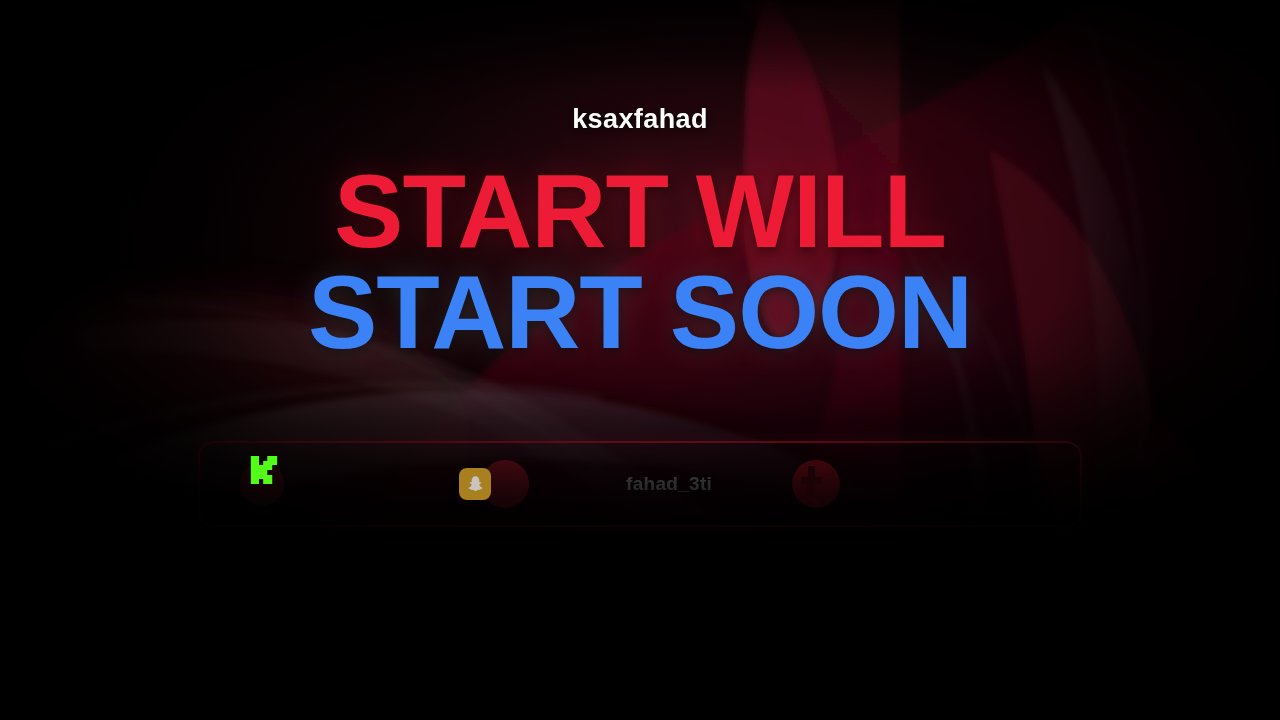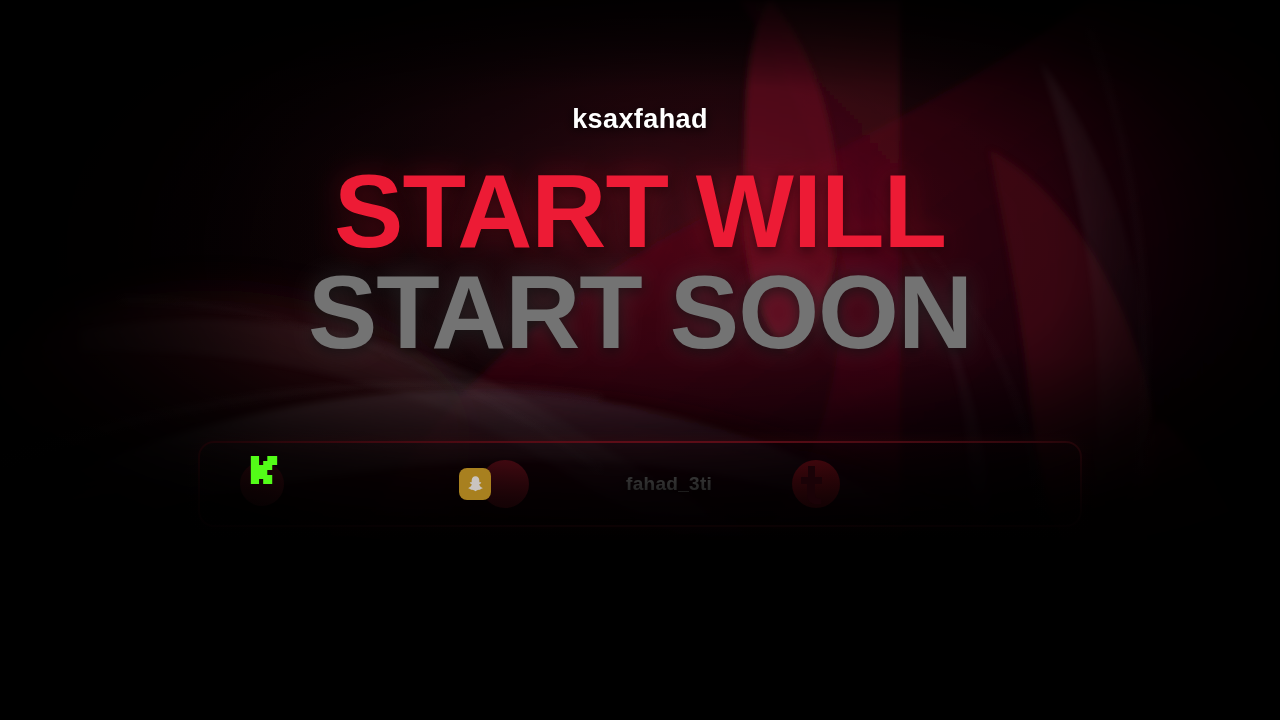--- a/index.html
+++ b/index.html
@@ -54,21 +54,21 @@
     font-size:104px;
     font-weight:800;
     letter-spacing:-1px;
     white-space:nowrap;
   }
   .headline-line.l1 {
     color:#ED1B35;
     text-shadow:0 0 28px rgba(237,27,53,0.30), 0 3px 14px rgba(0,0,0,0.75);
   }
   .headline-line.l2 {
-    color:#737373;
+    color:#3b82f6;
     margin-top:4px;
     text-shadow:0 0 26px rgba(255,255,255,0.14), 0 3px 14px rgba(0,0,0,0.8);
   }
 
   
   .social-bar {
     position:absolute;
     left:198px; top:441px;
     width:884px; height:86px;
     border:2px solid #E8203A;

